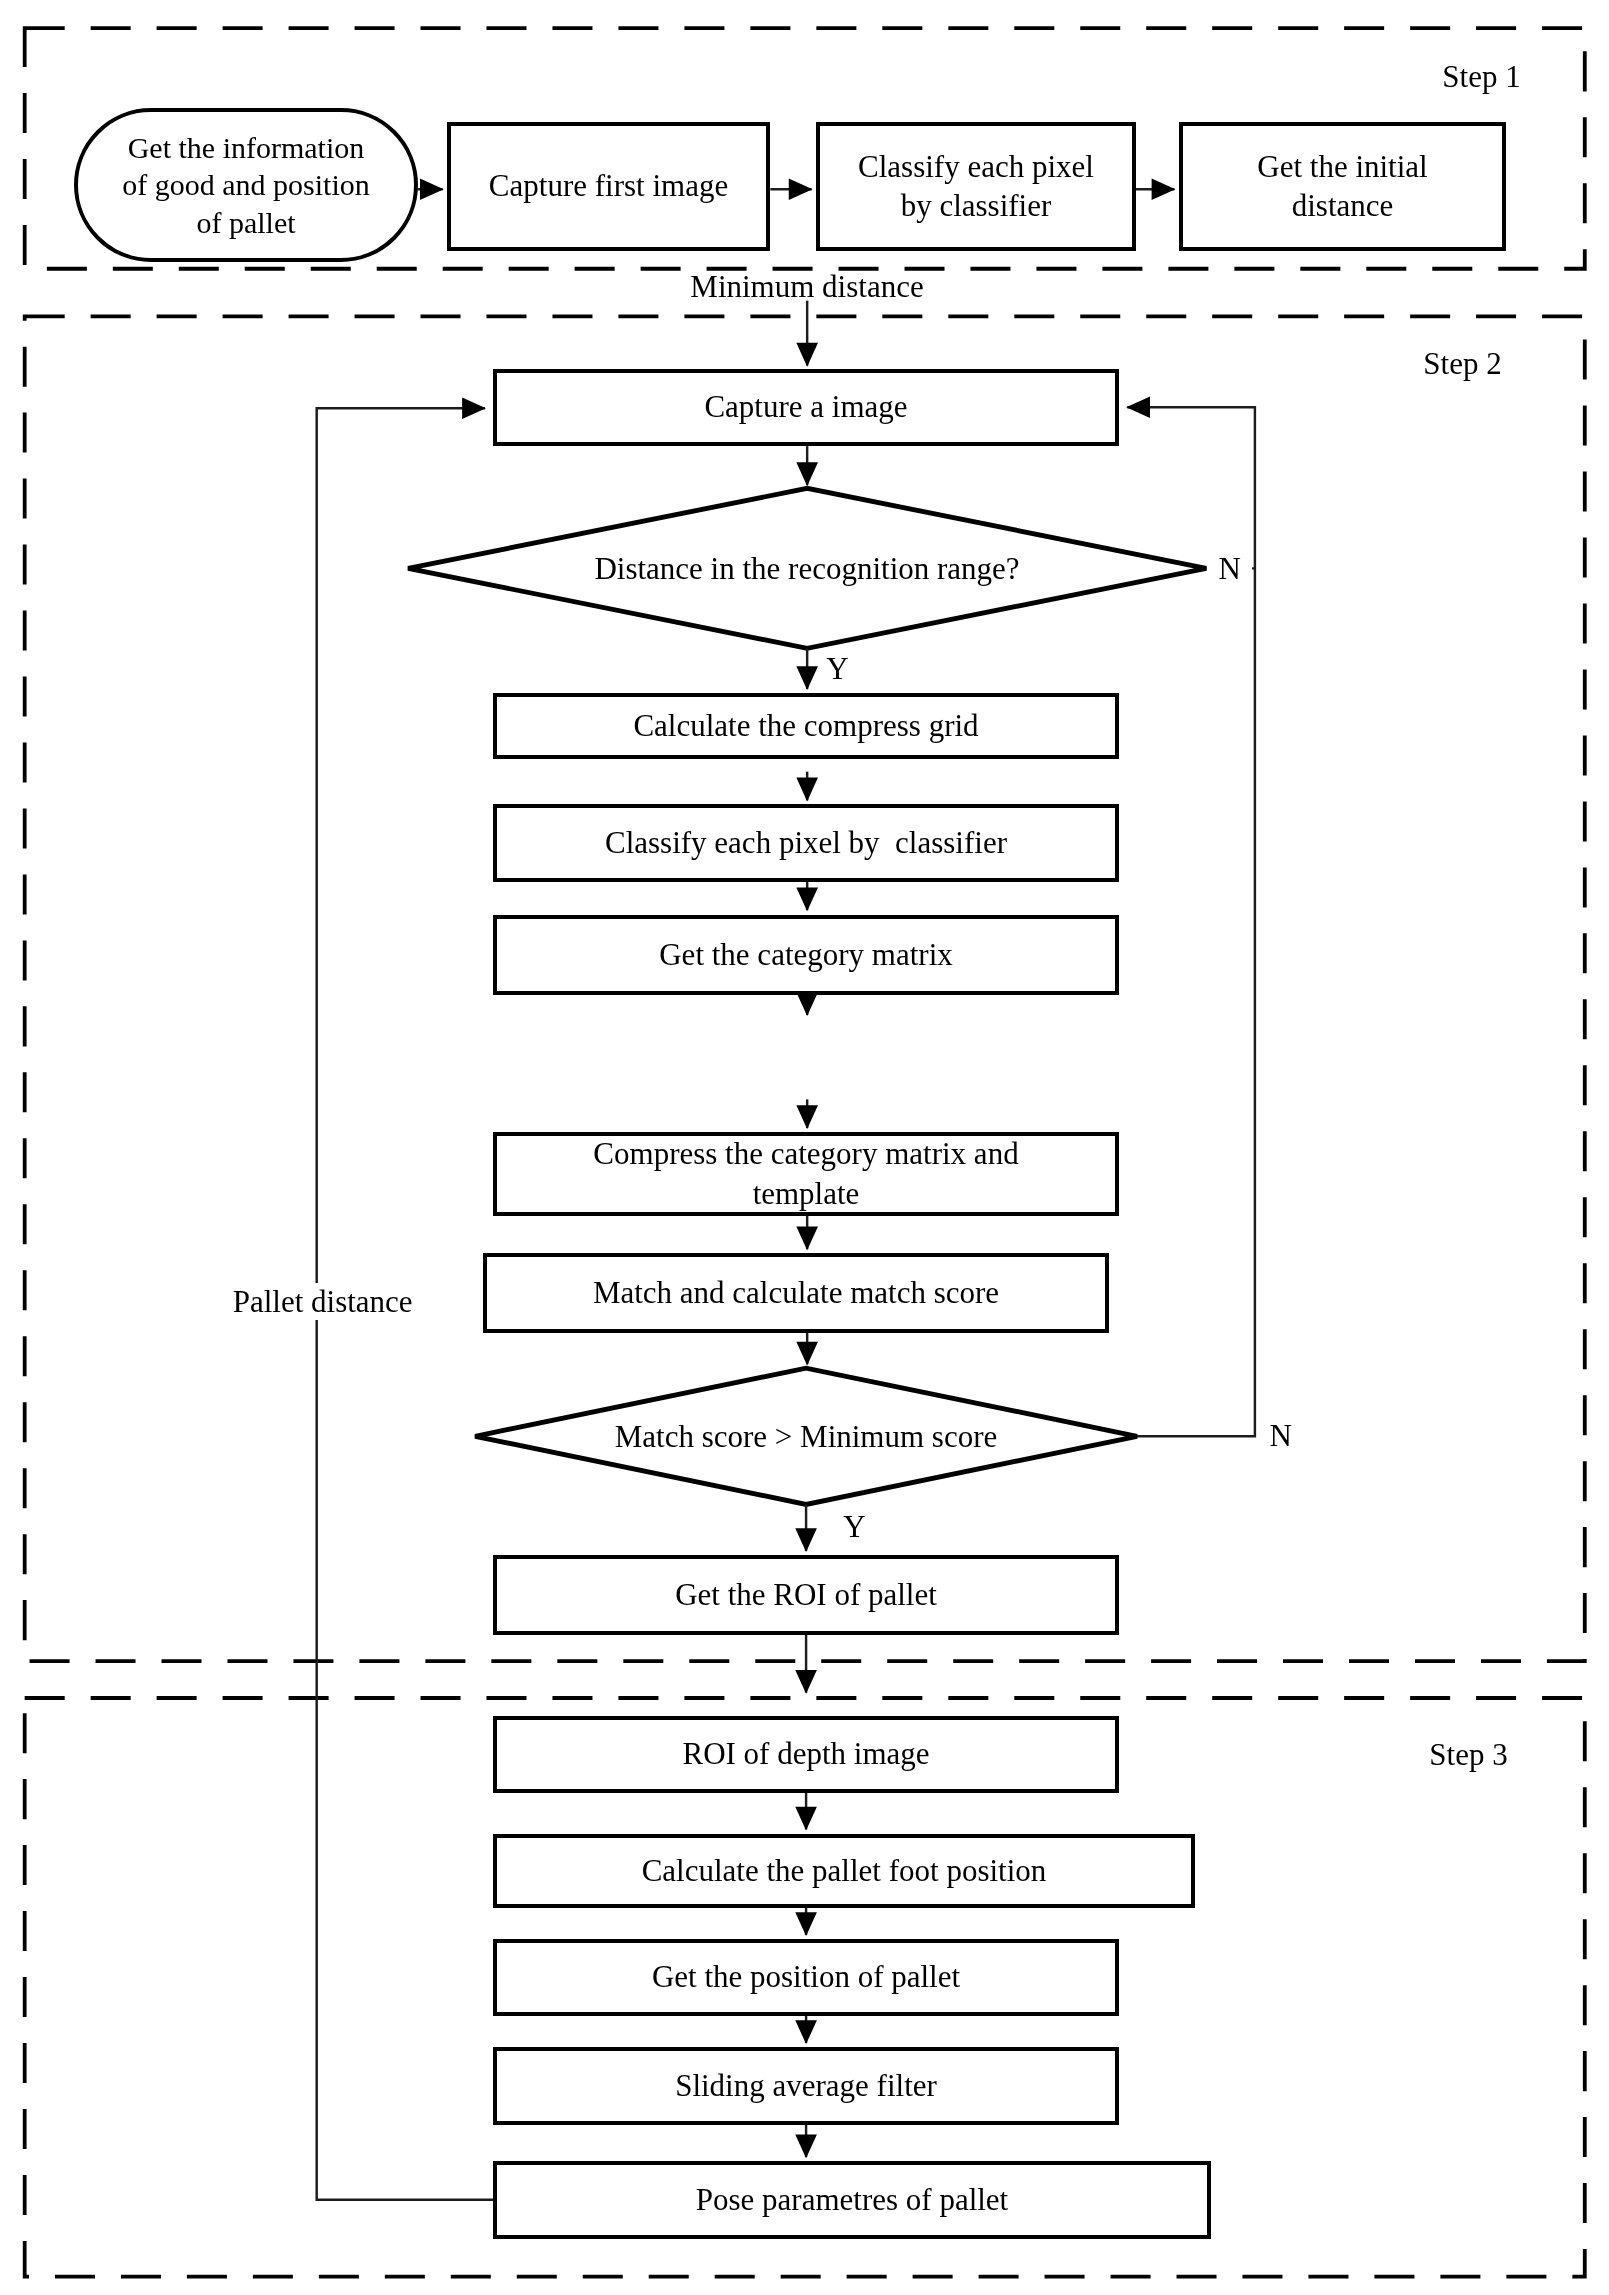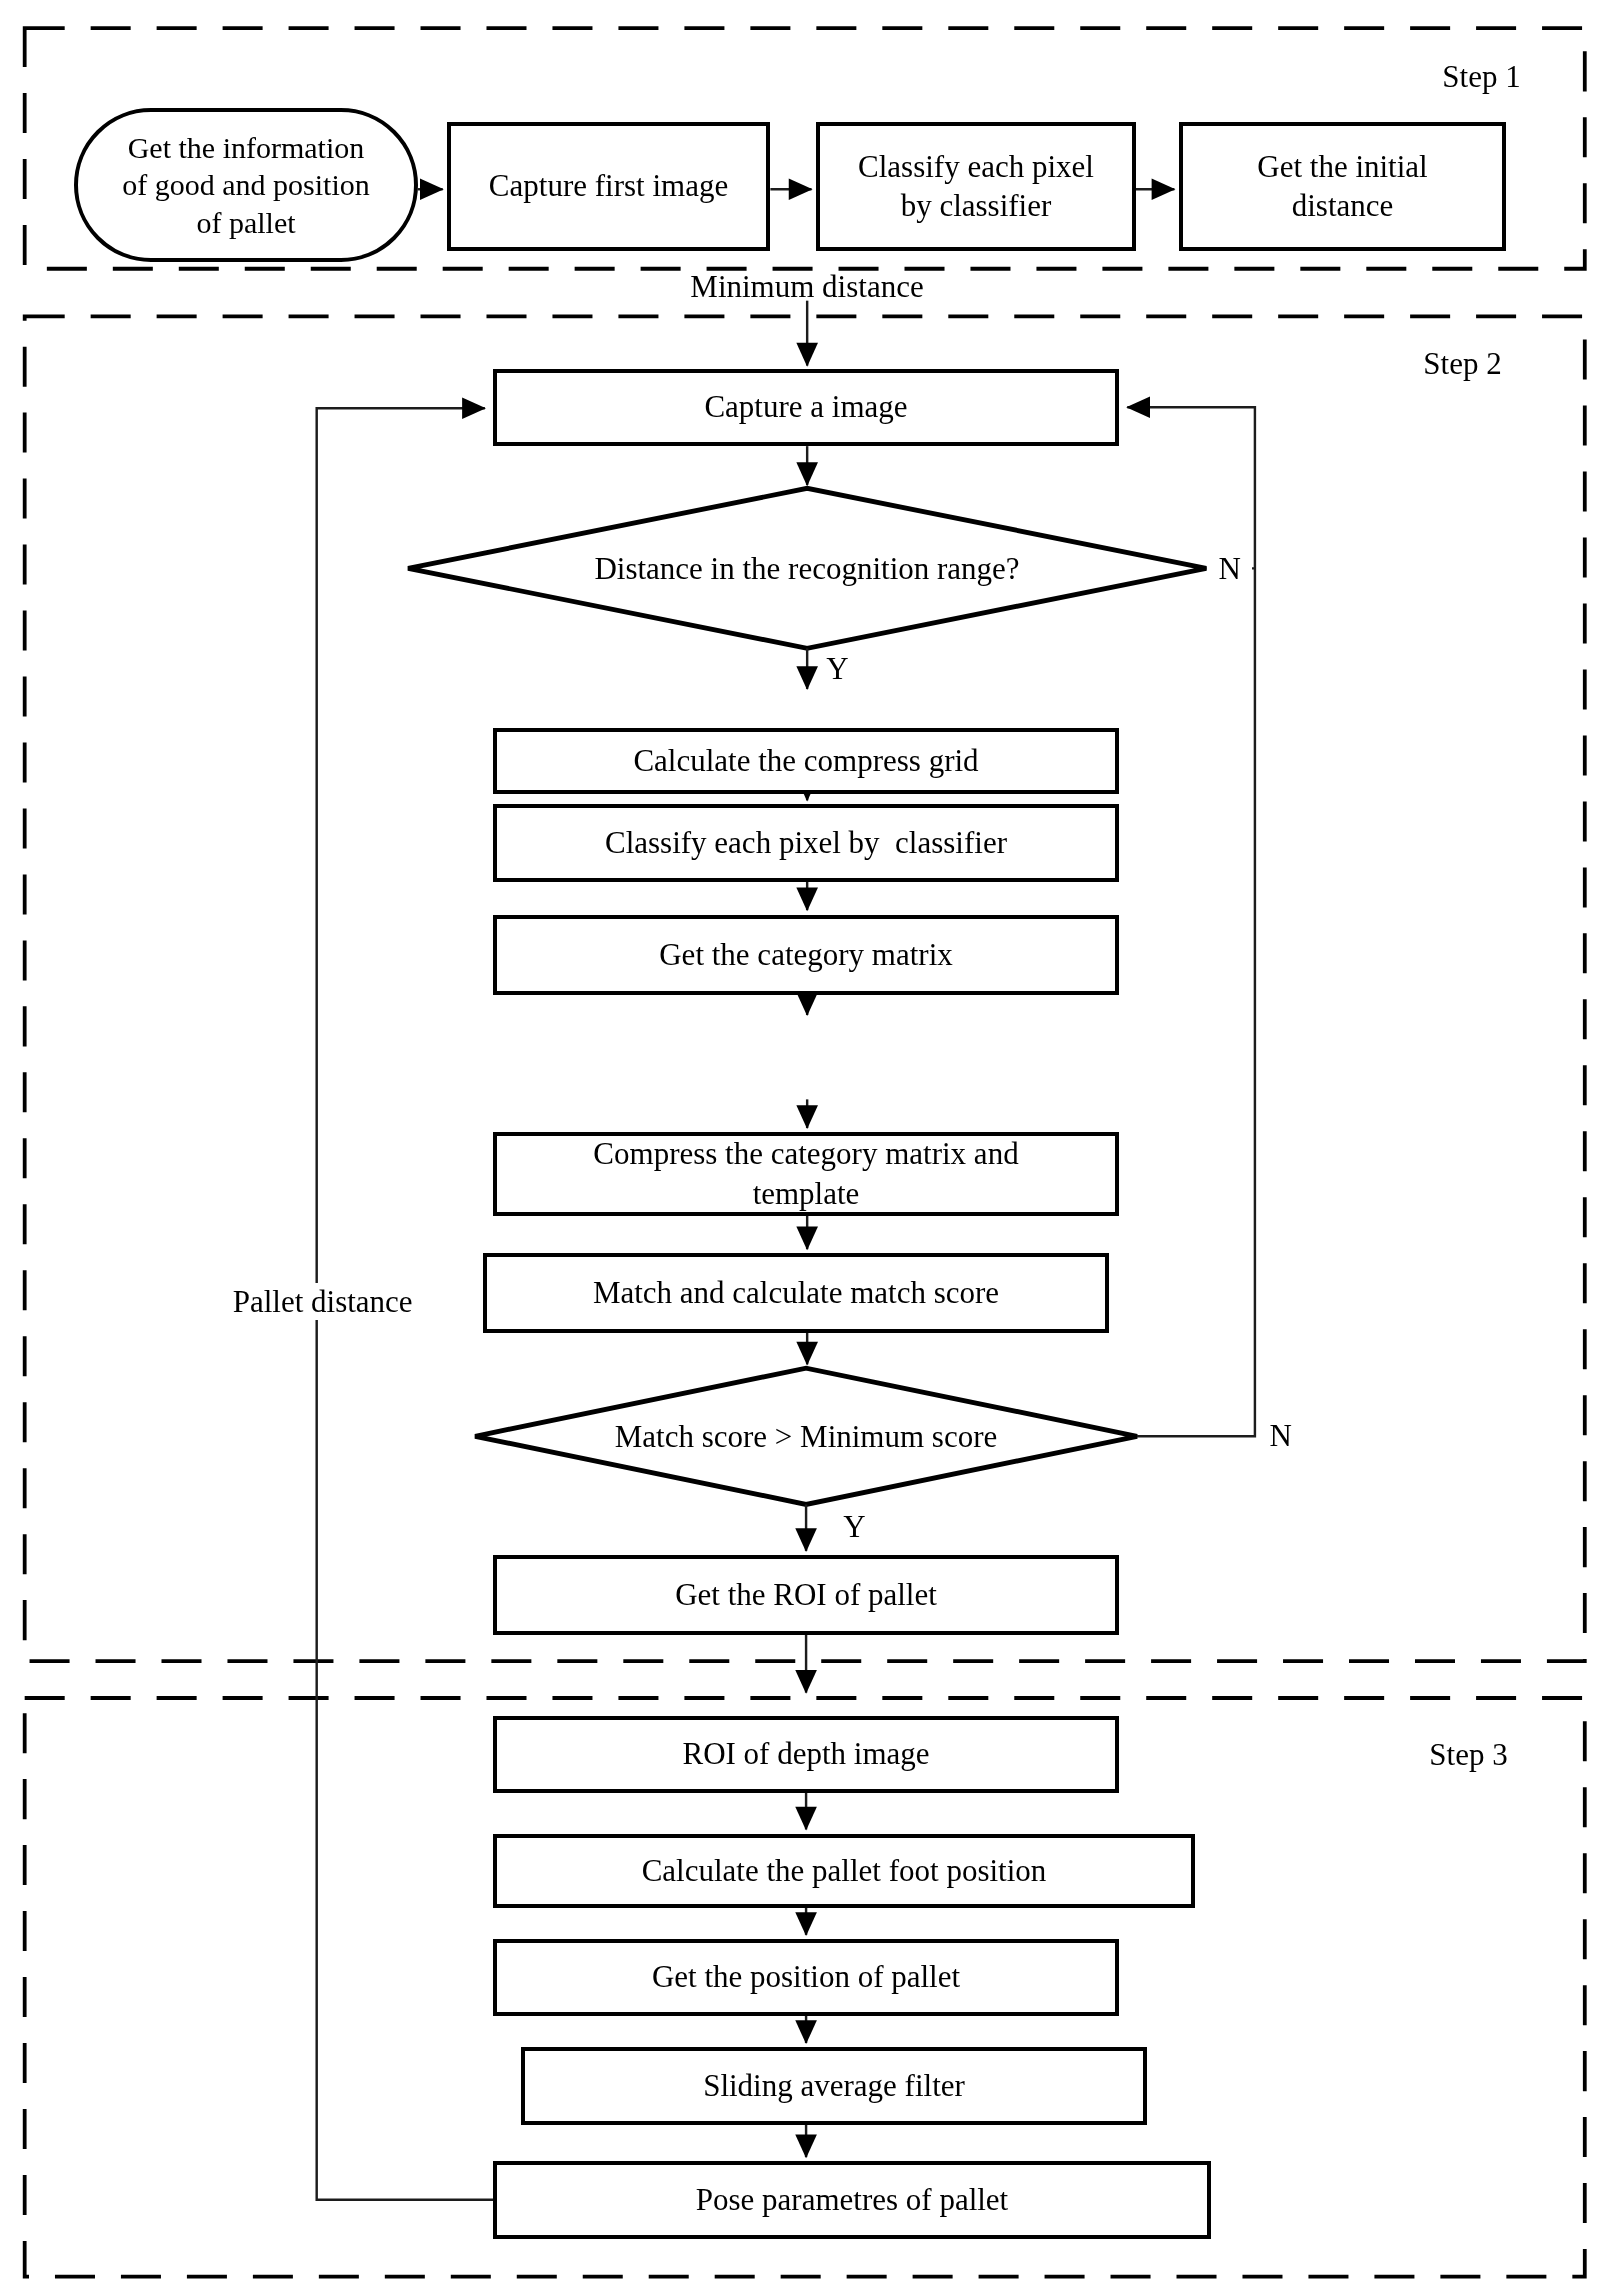--- a/index.html
+++ b/index.html
@@ -68,33 +68,33 @@
 of good and position
 of pallet</div>
   <div class="node" style="left:447px;top:122px;width:323px;height:129px;">Capture first image</div>
   <div class="node" style="left:816px;top:122px;width:320px;height:129px;">Classify each pixel
 by classifier</div>
   <div class="node" style="left:1179px;top:122px;width:327px;height:129px;">Get the initial
 distance</div>
 
   <div class="node" style="left:493px;top:369px;width:626px;height:77px;">Capture a image</div>
   <div class="dtext" style="left:465px;top:546px;width:684px;height:45px;">Distance in the recognition range?</div>
-  <div class="node" style="left:493px;top:728px;width:626px;height:66px;">Calculate the compress grid</div>
+  <div class="node" style="left:493px;top:693px;width:626px;height:66px;">Calculate the compress grid</div>
   <div class="node" style="left:493px;top:804px;width:626px;height:78px;">Classify each pixel by  classifier</div>
   <div class="node" style="left:493px;top:915px;width:626px;height:80px;">Get the category matrix</div>
   <div class="node" style="left:493px;top:1132px;width:626px;height:84px;line-height:1.3;">Compress the category matrix and
 template</div>
   <div class="node" style="left:483px;top:1253px;width:626px;height:80px;">Match and calculate match score</div>
   <div class="dtext" style="left:514px;top:1414px;width:584px;height:45px;">Match score &gt; Minimum score</div>
   <div class="node" style="left:493px;top:1555px;width:626px;height:80px;">Get the ROI of pallet</div>
 
   <div class="node" style="left:493px;top:1716px;width:626px;height:77px;">ROI of depth image</div>
   <div class="node" style="left:493px;top:1834px;width:702px;height:74px;">Calculate the pallet foot position</div>
   <div class="node" style="left:493px;top:1939px;width:626px;height:77px;">Get the position of pallet</div>
-  <div class="node" style="left:493px;top:2047px;width:626px;height:78px;margin-left:28px;">Sliding average filter</div>
+  <div class="node" style="left:493px;top:2047px;width:626px;height:78px;">Sliding average filter</div>
   <div class="node" style="left:493px;top:2161px;width:718px;height:78px;">Pose parametres of pallet</div>
 
   <div class="lbl" style="left:1406px;top:58px;width:151px;height:38px;">Step 1</div>
   <div class="lbl" style="left:1387px;top:345px;width:151px;height:38px;">Step 2</div>
   <div class="lbl" style="left:1393px;top:1736px;width:151px;height:38px;">Step 3</div>
 
   <div class="lbl" style="left:649px;top:268px;width:316px;height:37px;">Minimum distance</div>
   <div class="lbl bgw" style="left:203px;top:1283px;width:233px;height:37px;">Pallet distance</div>
   <div class="lbl" style="left:816px;top:651px;width:43px;height:35px;">Y</div>
   <div class="lbl bgw" style="left:1207px;top:551px;width:39px;height:35px;">N</div>

